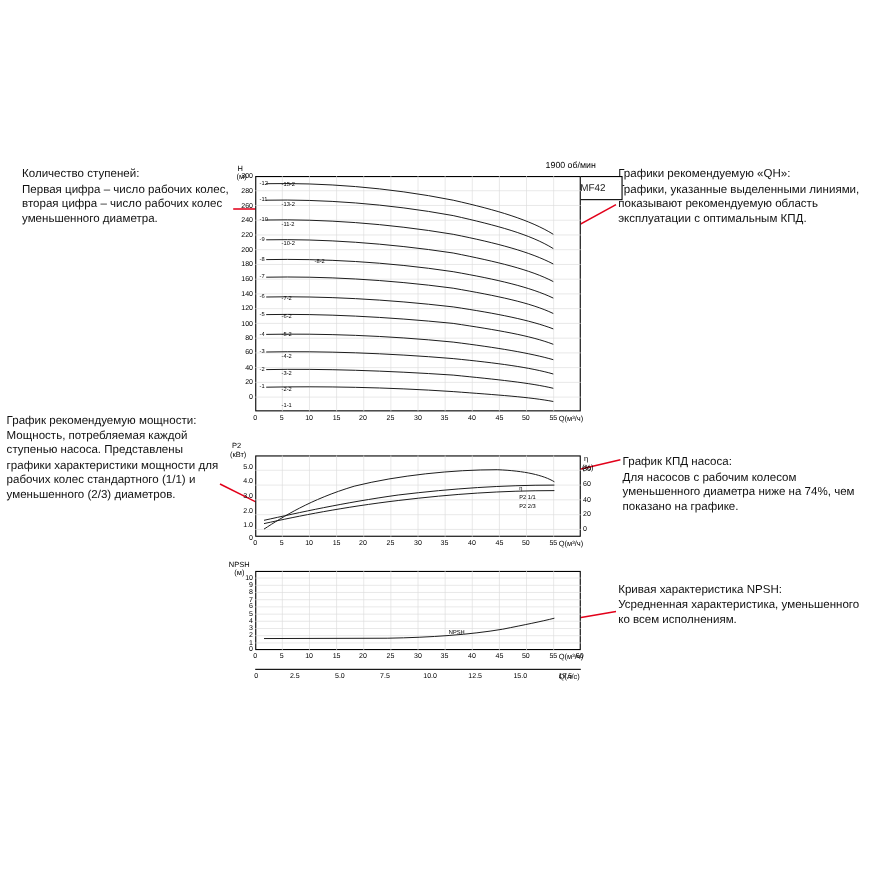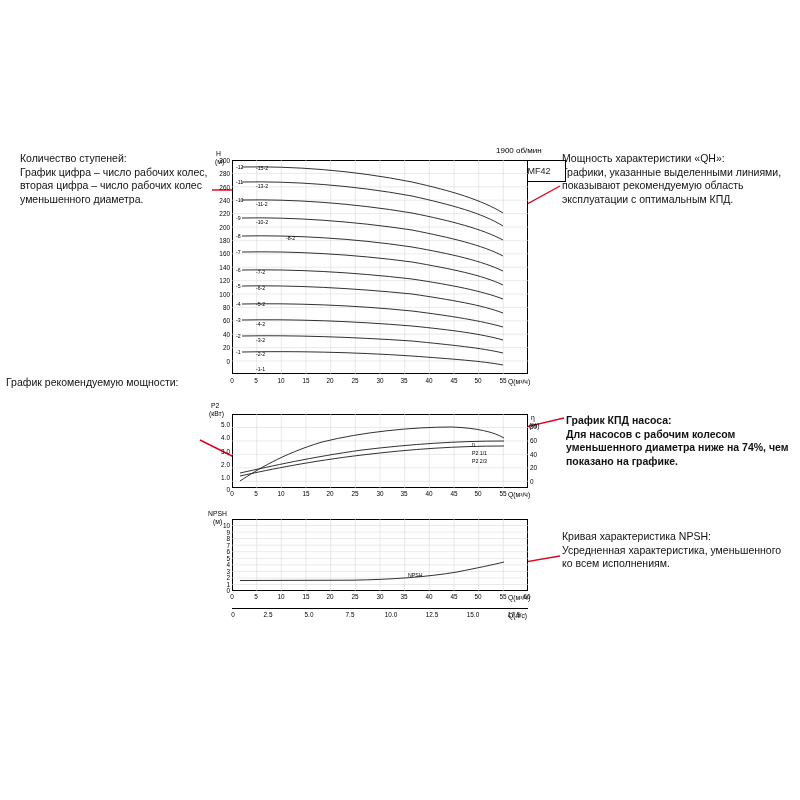--- a/index.html
+++ b/index.html
@@ -32,33 +32,34 @@
 
   svg{display:block;overflow:visible;}
 </style>
 </head>
 <body>
 
 <div class="stage">
 
   <div class="abs note" style="left:20px;top:152px;width:192px;">
     <span class="hdr">Количество ступеней:</span>
-    <span>График цифра – число рабочих колес, вторая цифра – число рабочих колес уменьшенного диаметра.</span>
+    <span>Первая цифра – число рабочих колес, вторая цифра – число рабочих колес уменьшенного диаметра.</span>
   </div>
 
   <div class="abs note" style="left:562px;top:152px;width:232px;">
-    <span class="hdr">Мощность характеристики «QH»:</span>
+    <span class="hdr">Графики рекомендуемую «QH»:</span>
     <span>Графики, указанные выделенными линиями, показывают рекомендуемую область эксплуатации с оптимальным КПД.</span>
   </div>
 
   <div class="abs note" style="left:6px;top:376px;width:196px;">
     <span class="hdr">График рекомендуемую мощности:</span>
-  </div>
-
-  <div class="abs note" style="left:566px;top:414px;width:224px;font-weight:bold;">
+    <span>Мощность, потребляемая каждой ступенью насоса. Представлены графики характеристики мощности для рабочих колес стандартного (1/1) и уменьшенного (2/3) диаметров.</span>
+  </div>
+
+  <div class="abs note" style="left:566px;top:414px;width:224px;">
     <span class="hdr">График КПД насоса:</span>
     <span>Для насосов с рабочим колесом уменьшенного диаметра ниже на 74%, чем показано на графике.</span>
   </div>
 
   <div class="abs note" style="left:562px;top:530px;width:226px;">
     <span class="hdr">Кривая характеристика NPSH:</span>
     <span>Усредненная характеристика, уменьшенного ко всем исполнениям.</span>
   </div>
 
   <svg class="abs" style="left:0;top:0;width:800px;height:800px;pointer-events:none;">

